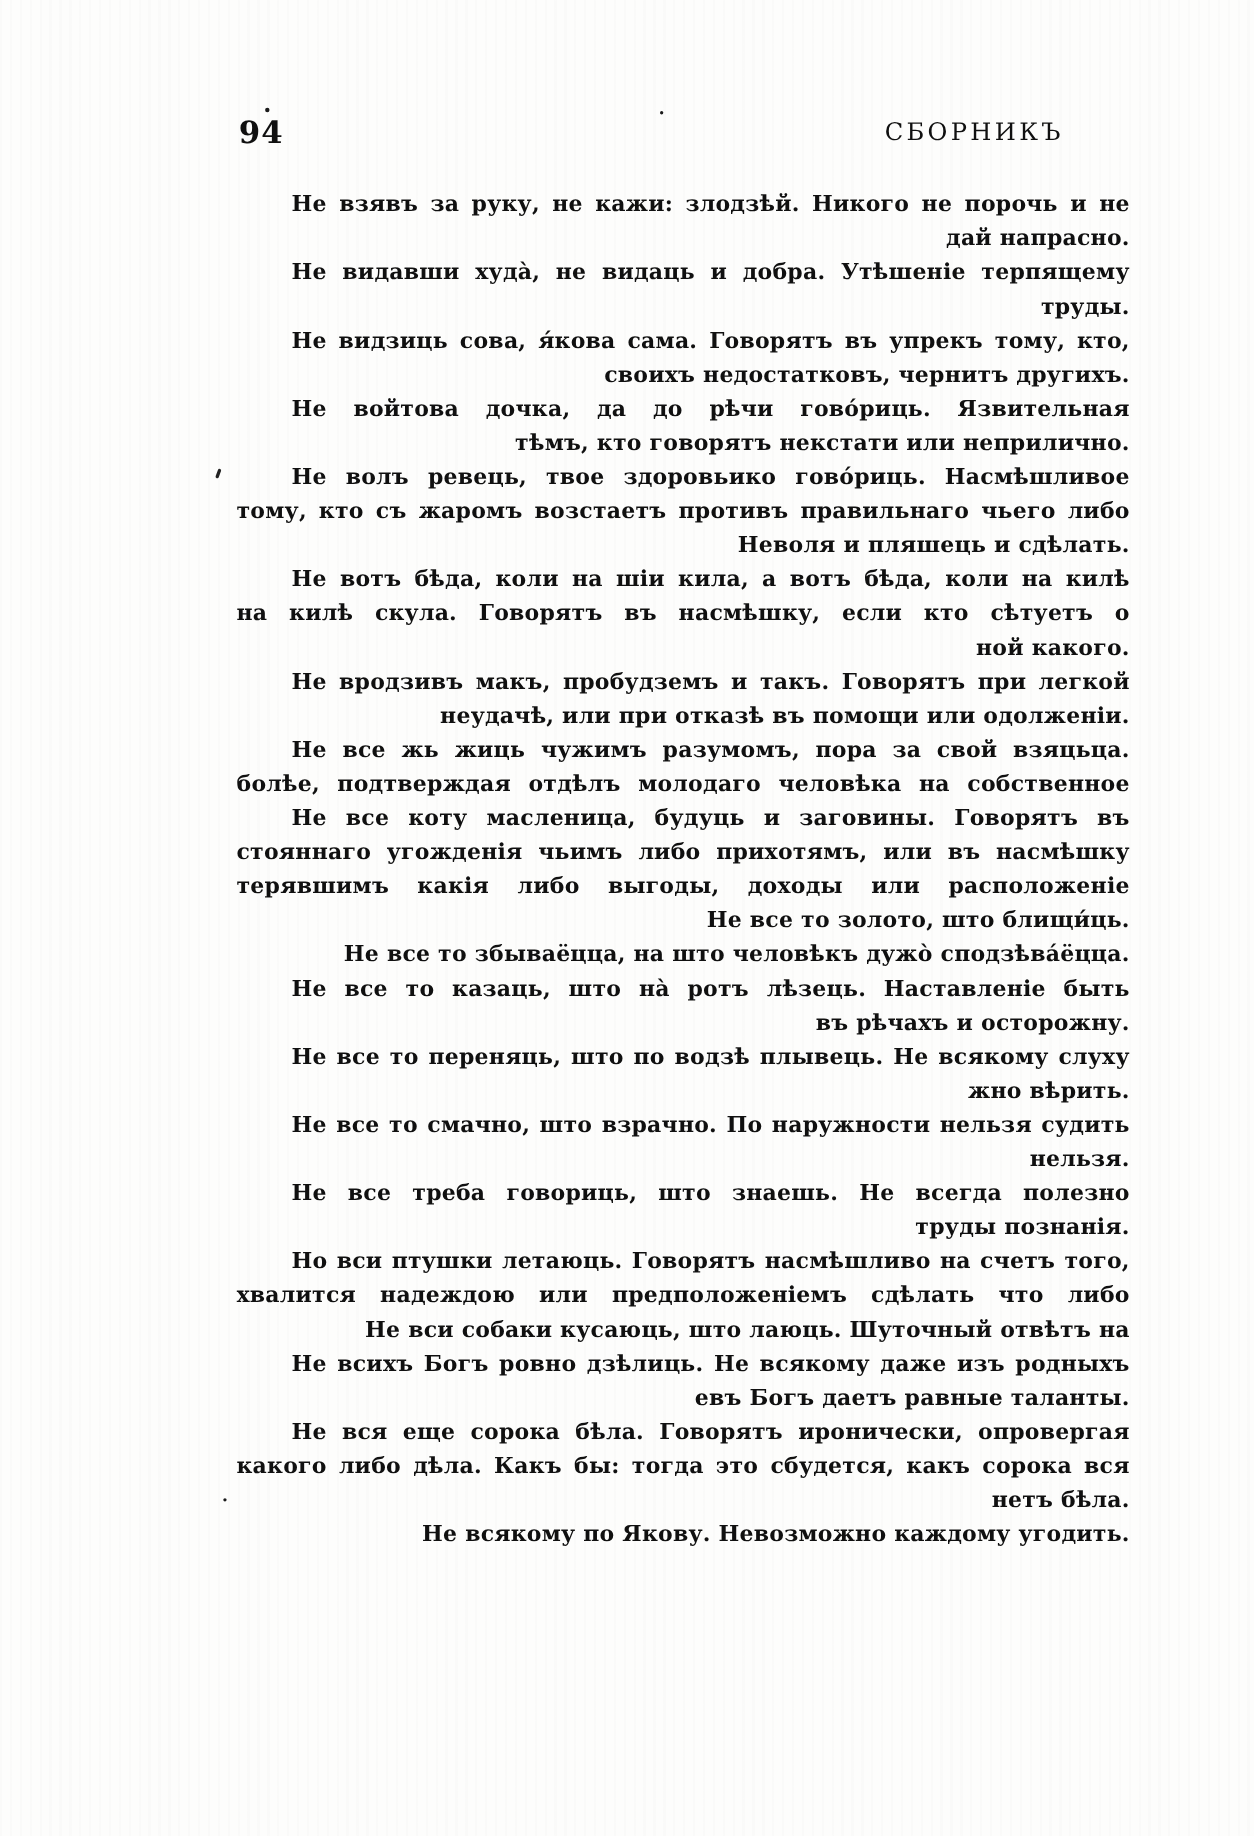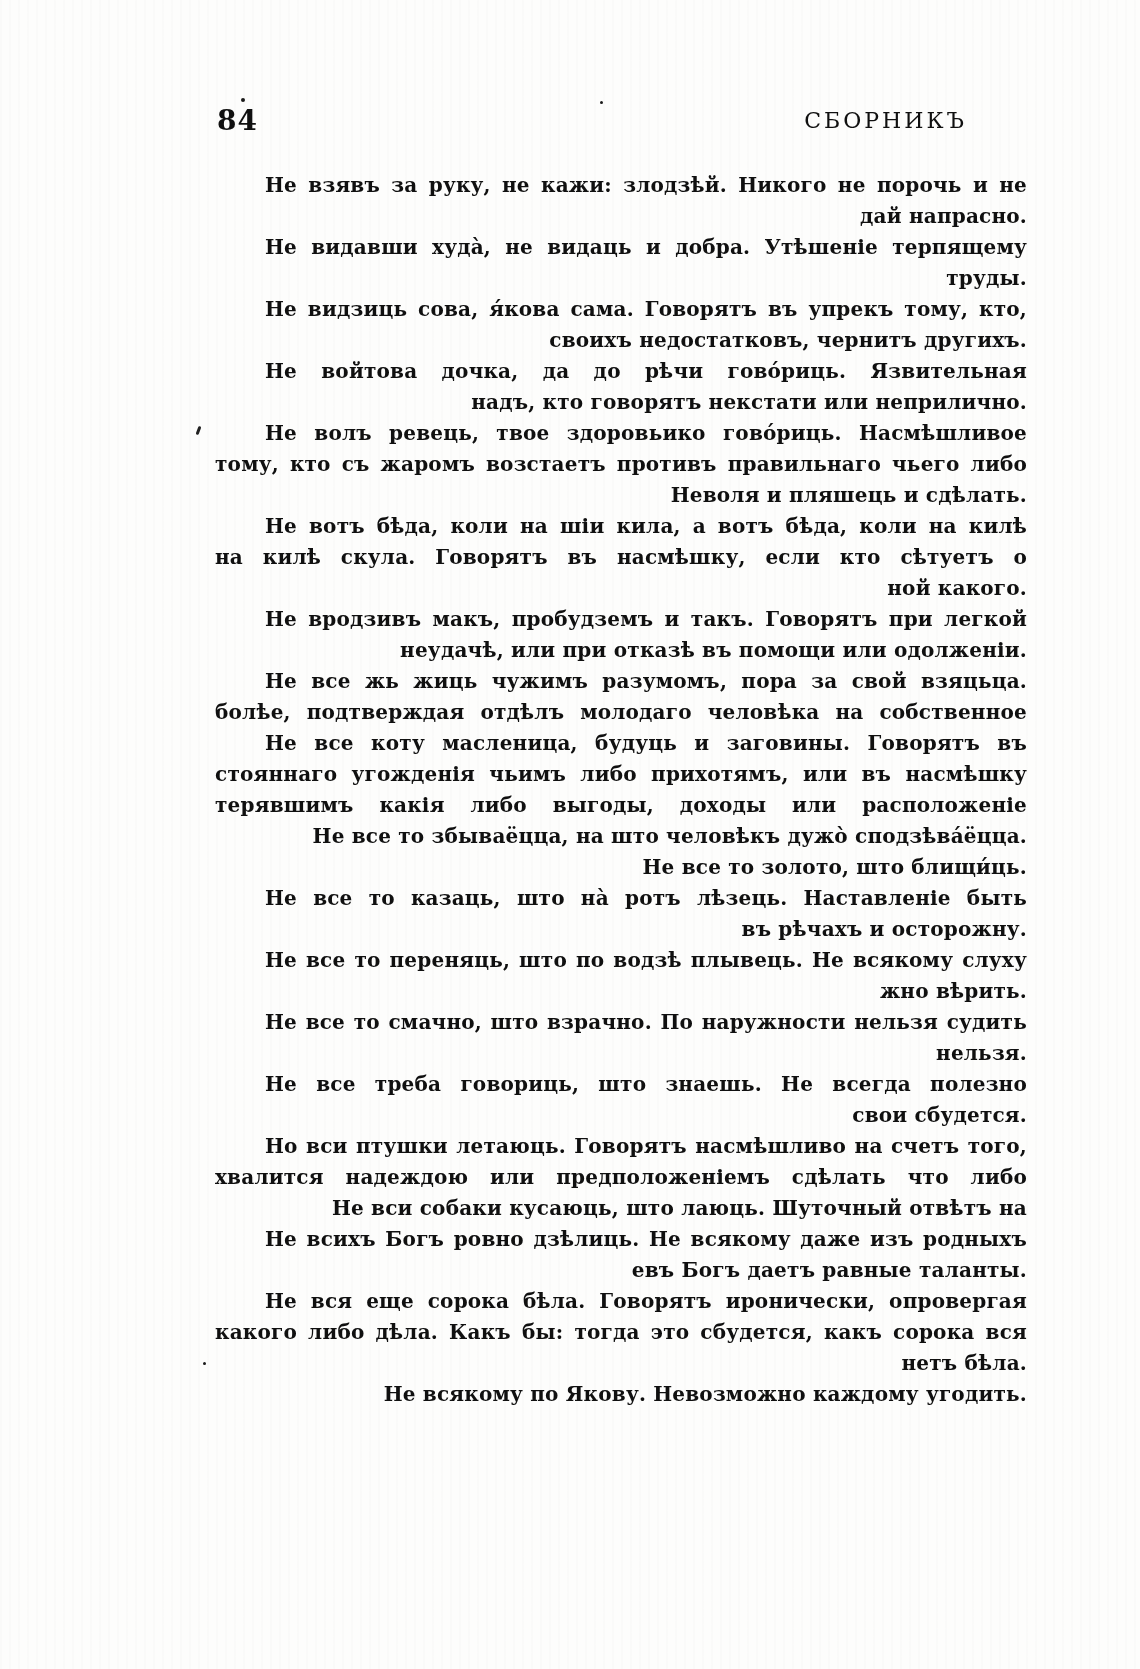--- a/index.html
+++ b/index.html
@@ -75,56 +75,56 @@
     transform: rotate(20deg);
     background: #222;
   }
 </style>
 </head>
 <body>
 
 <div class="page">
 
   <div class="header-row">
-    <span class="page-number">84</span>
+    <span class="page-number">94</span>
     <div class="running-title">СБОРНИКЪ</div>
   </div>
 
   <div class="text-block" id="text-block">
       <div class="line ind just">Не взявъ за руку, не кажи: злодзѣй. Никого не порочь и не осуж-</div>
       <div class="line">дай напрасно.</div>
       <div class="line ind just">Не видавши худа̀, не видаць и добра. Утѣшеніе терпящему горе и</div>
       <div class="line">труды.</div>
       <div class="line ind just">Не видзиць сова, я́кова сама. Говорятъ въ упрекъ тому, кто, не видя</div>
       <div class="line">своихъ недостатковъ, чернитъ другихъ.</div>
       <div class="line ind just">Не войтова дочка, да до рѣчи гово́риць. Язвительная насмѣшка надъ</div>
-      <div class="line">надъ, кто говорятъ некстати или неприлично.</div>
+      <div class="line">тѣмъ, кто говорятъ некстати или неприлично.</div>
       <div class="line ind just">Не волъ ревець, твое здоровьико гово́риць. Насмѣшливое уступленіе</div>
       <div class="line just">тому, кто съ жаромъ возстаетъ противъ правильнаго чьего либо сужденія.</div>
       <div class="line ind">Неволя и пляшець и сдѣлать.</div>
       <div class="line ind just">Не вотъ бѣда, коли на шіи кила, а вотъ бѣда, коли на килѣ кила и</div>
       <div class="line just">на килѣ скула. Говорятъ въ насмѣшку, если кто сѣтуетъ о незначитель-</div>
       <div class="line">ной какого.</div>
       <div class="line ind just">Не вродзивъ макъ, пробудземъ и такъ. Говорятъ при легкой сносной</div>
       <div class="line">неудачѣ, или при отказѣ въ помощи или одолженіи.</div>
       <div class="line ind just">Не все жь жиць чужимъ разумомъ, пора за свой взяцьца. Говорятъ</div>
       <div class="line just">болѣе, подтверждая отдѣлъ молодаго человѣка на собственное хозяйство.</div>
       <div class="line ind just">Не все коту масленица, будуць и заговины. Говорятъ въ отказъ по-</div>
       <div class="line just">стояннаго угожденія чьимъ либо прихотямъ, или въ насмѣшку надъ по-</div>
       <div class="line just">терявшимъ какія либо выгоды, доходы или расположеніе старшаго.</div>
+      <div class="line ind">Не все то золото, што блищи́ць.</div>
       <div class="line ind">Не все то збываёцца, на што человѣкъ дужо̀ сподзѣва́ёцца.</div>
-      <div class="line ind">Не все то золото, што блищи́ць.</div>
       <div class="line ind just">Не все то казаць, што на̀ ротъ лѣзець. Наставленіе быть скромну</div>
       <div class="line">въ рѣчахъ и осторожну.</div>
       <div class="line ind just">Не все то переняць, што по водзѣ плывець. Не всякому слуху дол-</div>
       <div class="line">жно вѣрить.</div>
       <div class="line ind just">Не все то смачно, што взрачно. По наружности нельзя судить о</div>
       <div class="line">нельзя.</div>
       <div class="line ind just">Не все треба говориць, што знаешь. Не всегда полезно выказывать</div>
-      <div class="line">свои сбудется.</div>
+      <div class="line">труды познанія.</div>
       <div class="line ind just">Но вси птушки летаюць. Говорятъ насмѣшливо на счетъ того, кто</div>
       <div class="line just">хвалится надеждою или предположеніемъ сдѣлать что либо важное.</div>
       <div class="line ind">Не вси собаки кусаюць, што лаюць. Шуточный отвѣтъ на угрозы.</div>
       <div class="line ind just">Не всихъ Богъ ровно дзѣлиць. Не всякому даже изъ родныхъ брать-</div>
       <div class="line">евъ Богъ даетъ равные таланты.</div>
       <div class="line ind just">Не вся еще сорока бѣла. Говорятъ иронически, опровергая событіе</div>
       <div class="line just">какого либо дѣла. Какъ бы: тогда это сбудется, какъ сорока вся ста-</div>
       <div class="line">нетъ бѣла.</div>
       <div class="line ind">Не всякому по Якову. Невозможно каждому угодить.</div>
     </div>

